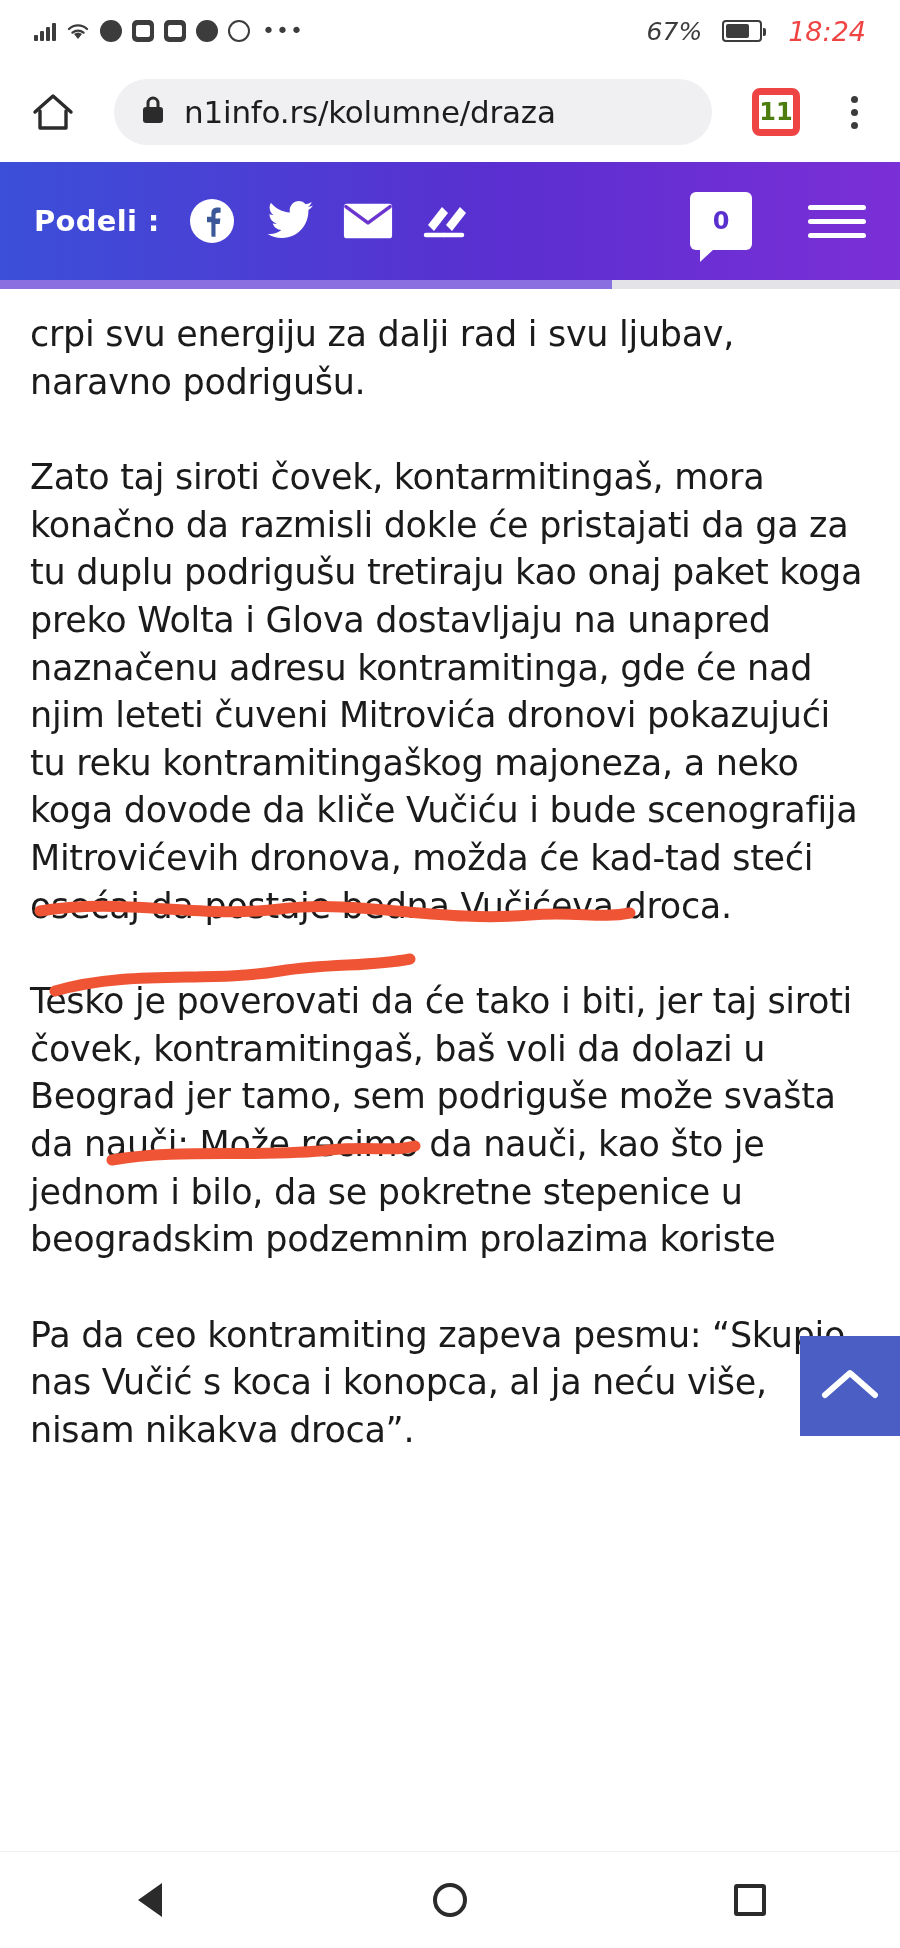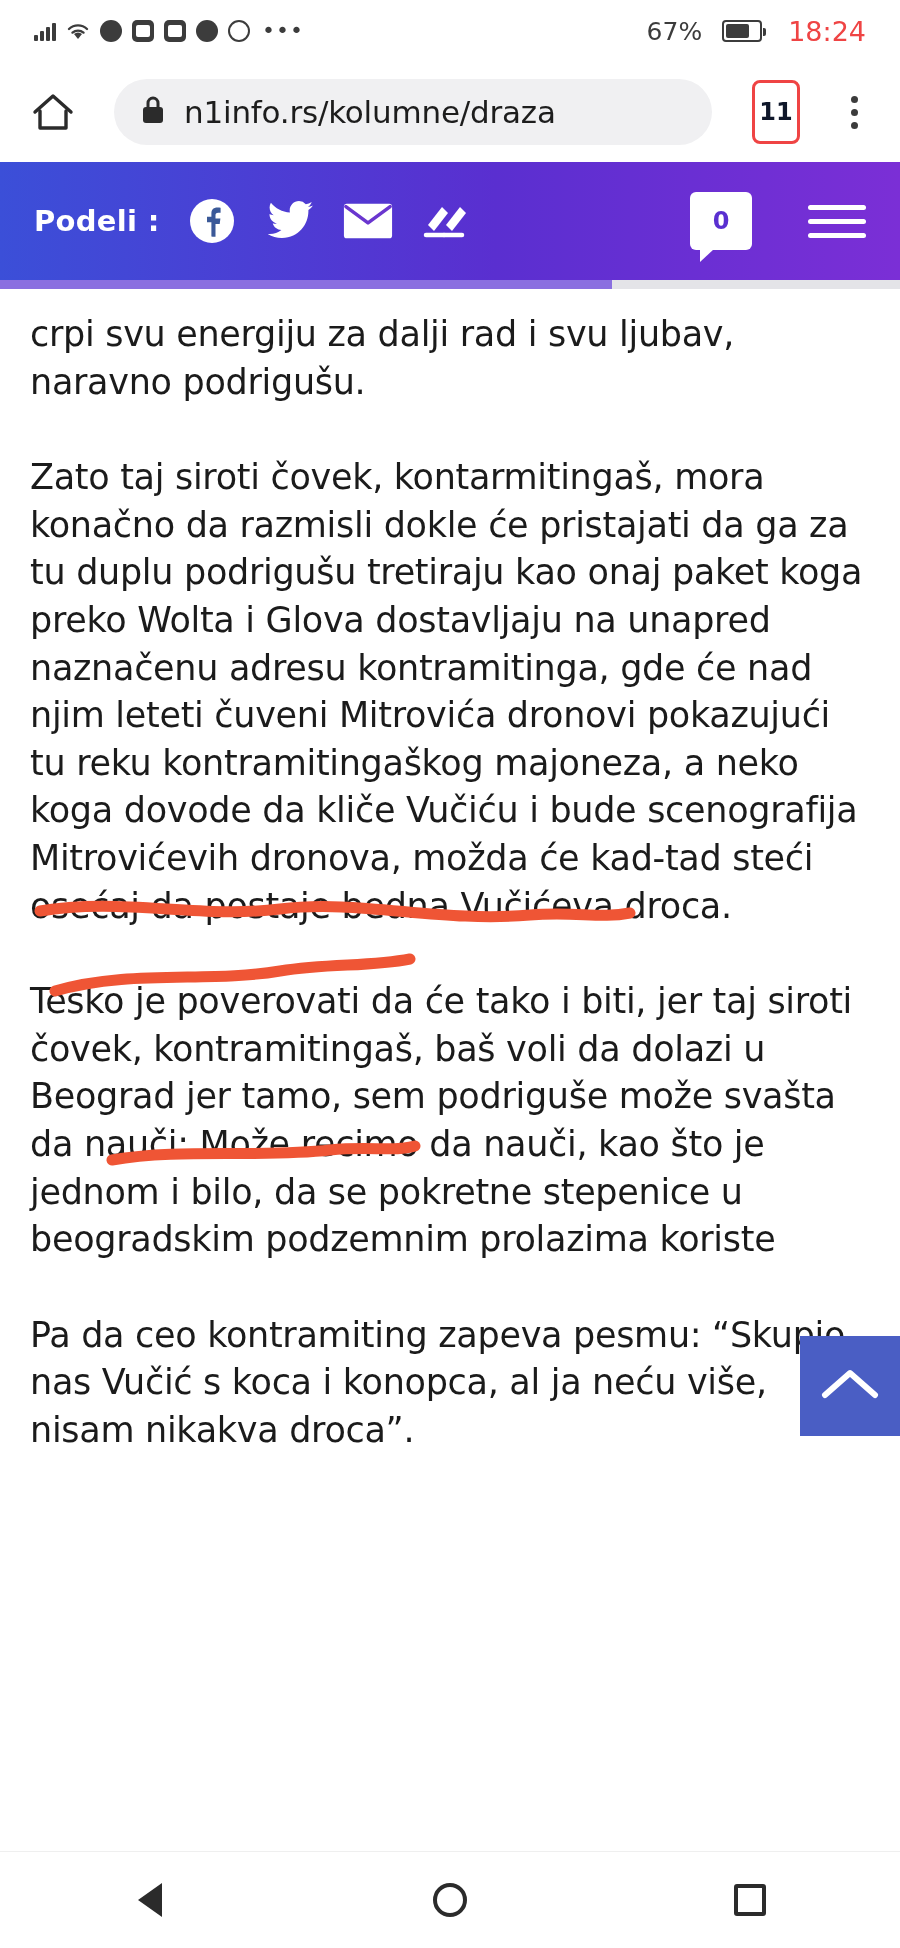--- a/index.html
+++ b/index.html
@@ -27,20 +27,21 @@
   .status-left {
     display: flex;
     align-items: center;
     gap: 10px;
     flex: 1;
   }
   .status-right {
     display: flex;
     align-items: center;
     gap: 20px;
+    font-style: italic;
   }
   .sig-bars {
     display: flex;
     align-items: flex-end;
     gap: 2px;
     height: 20px;
   }
   .sig-bars i {
     display: block;
     width: 4px;
@@ -142,26 +143,26 @@
     overflow: hidden;
   }
   .url-text {
     font-size: 31px;
     color: #1d1d1d;
     white-space: nowrap;
     overflow: hidden;
     letter-spacing: -0.2px;
   }
   .tab-count {
-    width: 48px; height: 64px;
-    border: 3px solid #ef4444;
+    width: 48px; height: 48px;
+    border: 7px solid #ef4444;
     border-radius: 8px;
     display: flex; align-items: center; justify-content: center;
     font-size: 24px;
-    color: #0f172a;
+    color: #4d7c0f;
     font-weight: 600;
     box-sizing: border-box;
     margin-left: 6px;
   }
   .menu-kebab {
     width: 40px;
     height: 50px;
     display: flex;
     flex-direction: column;
     align-items: center;

